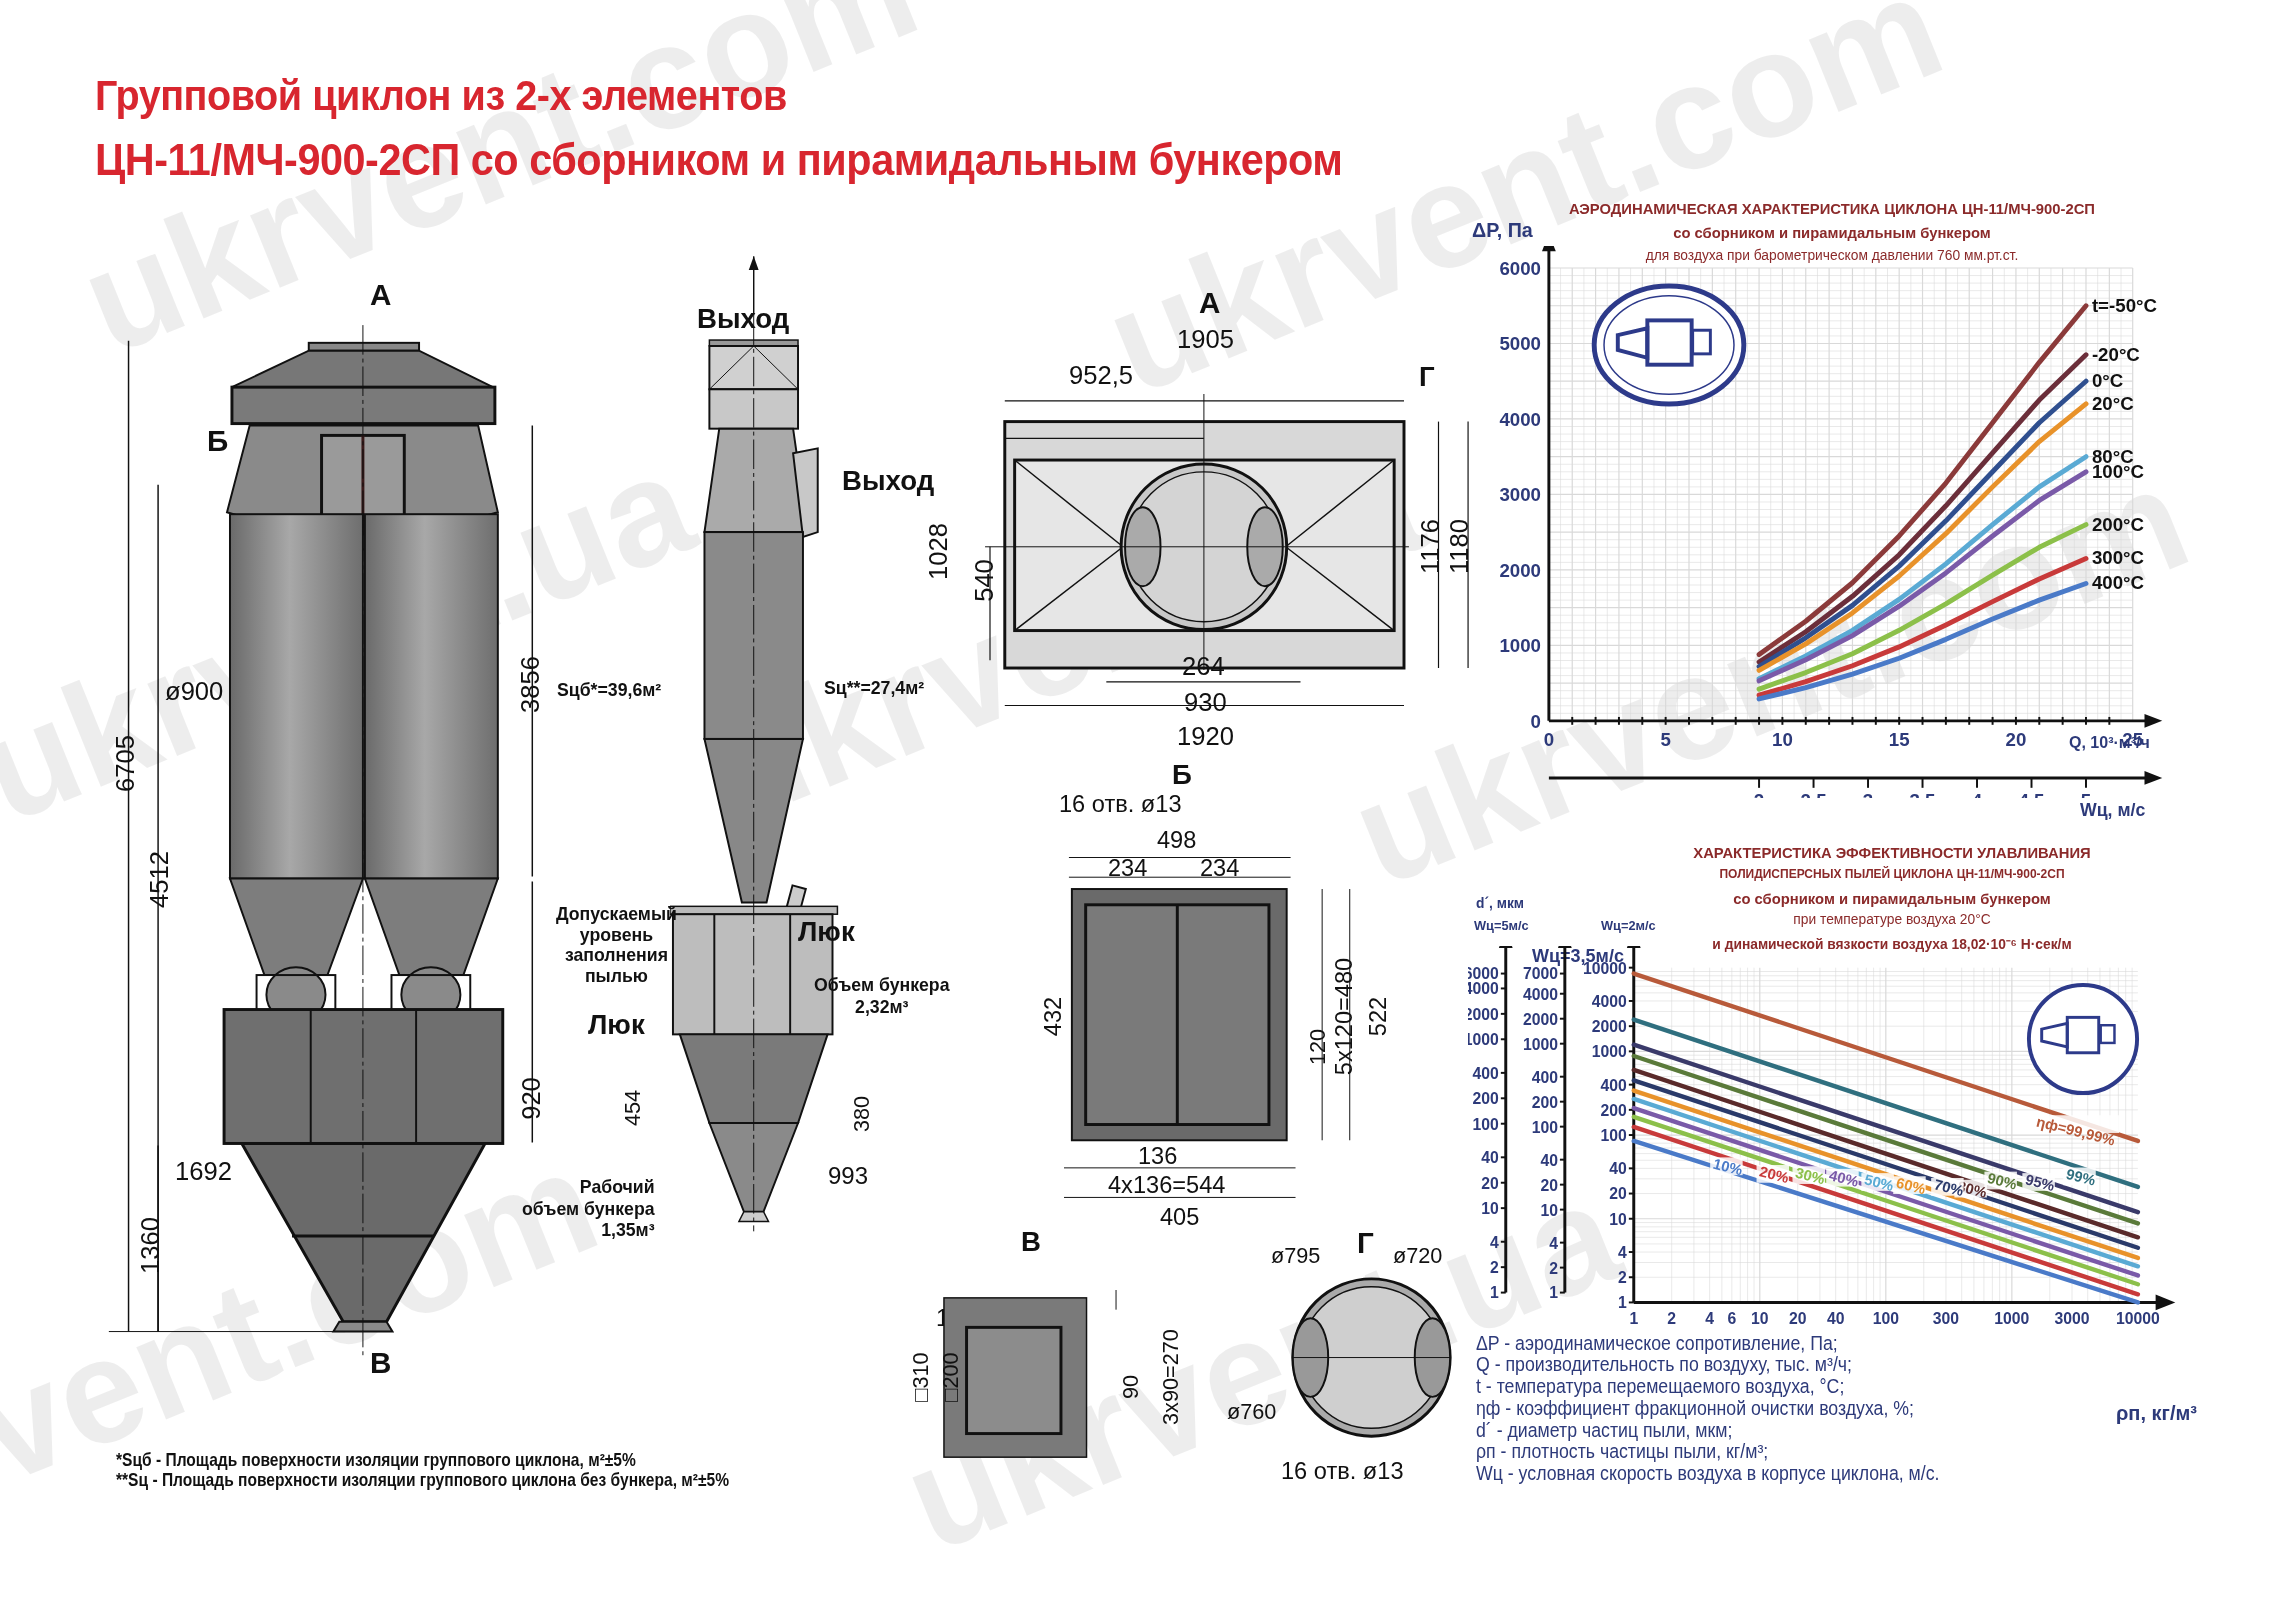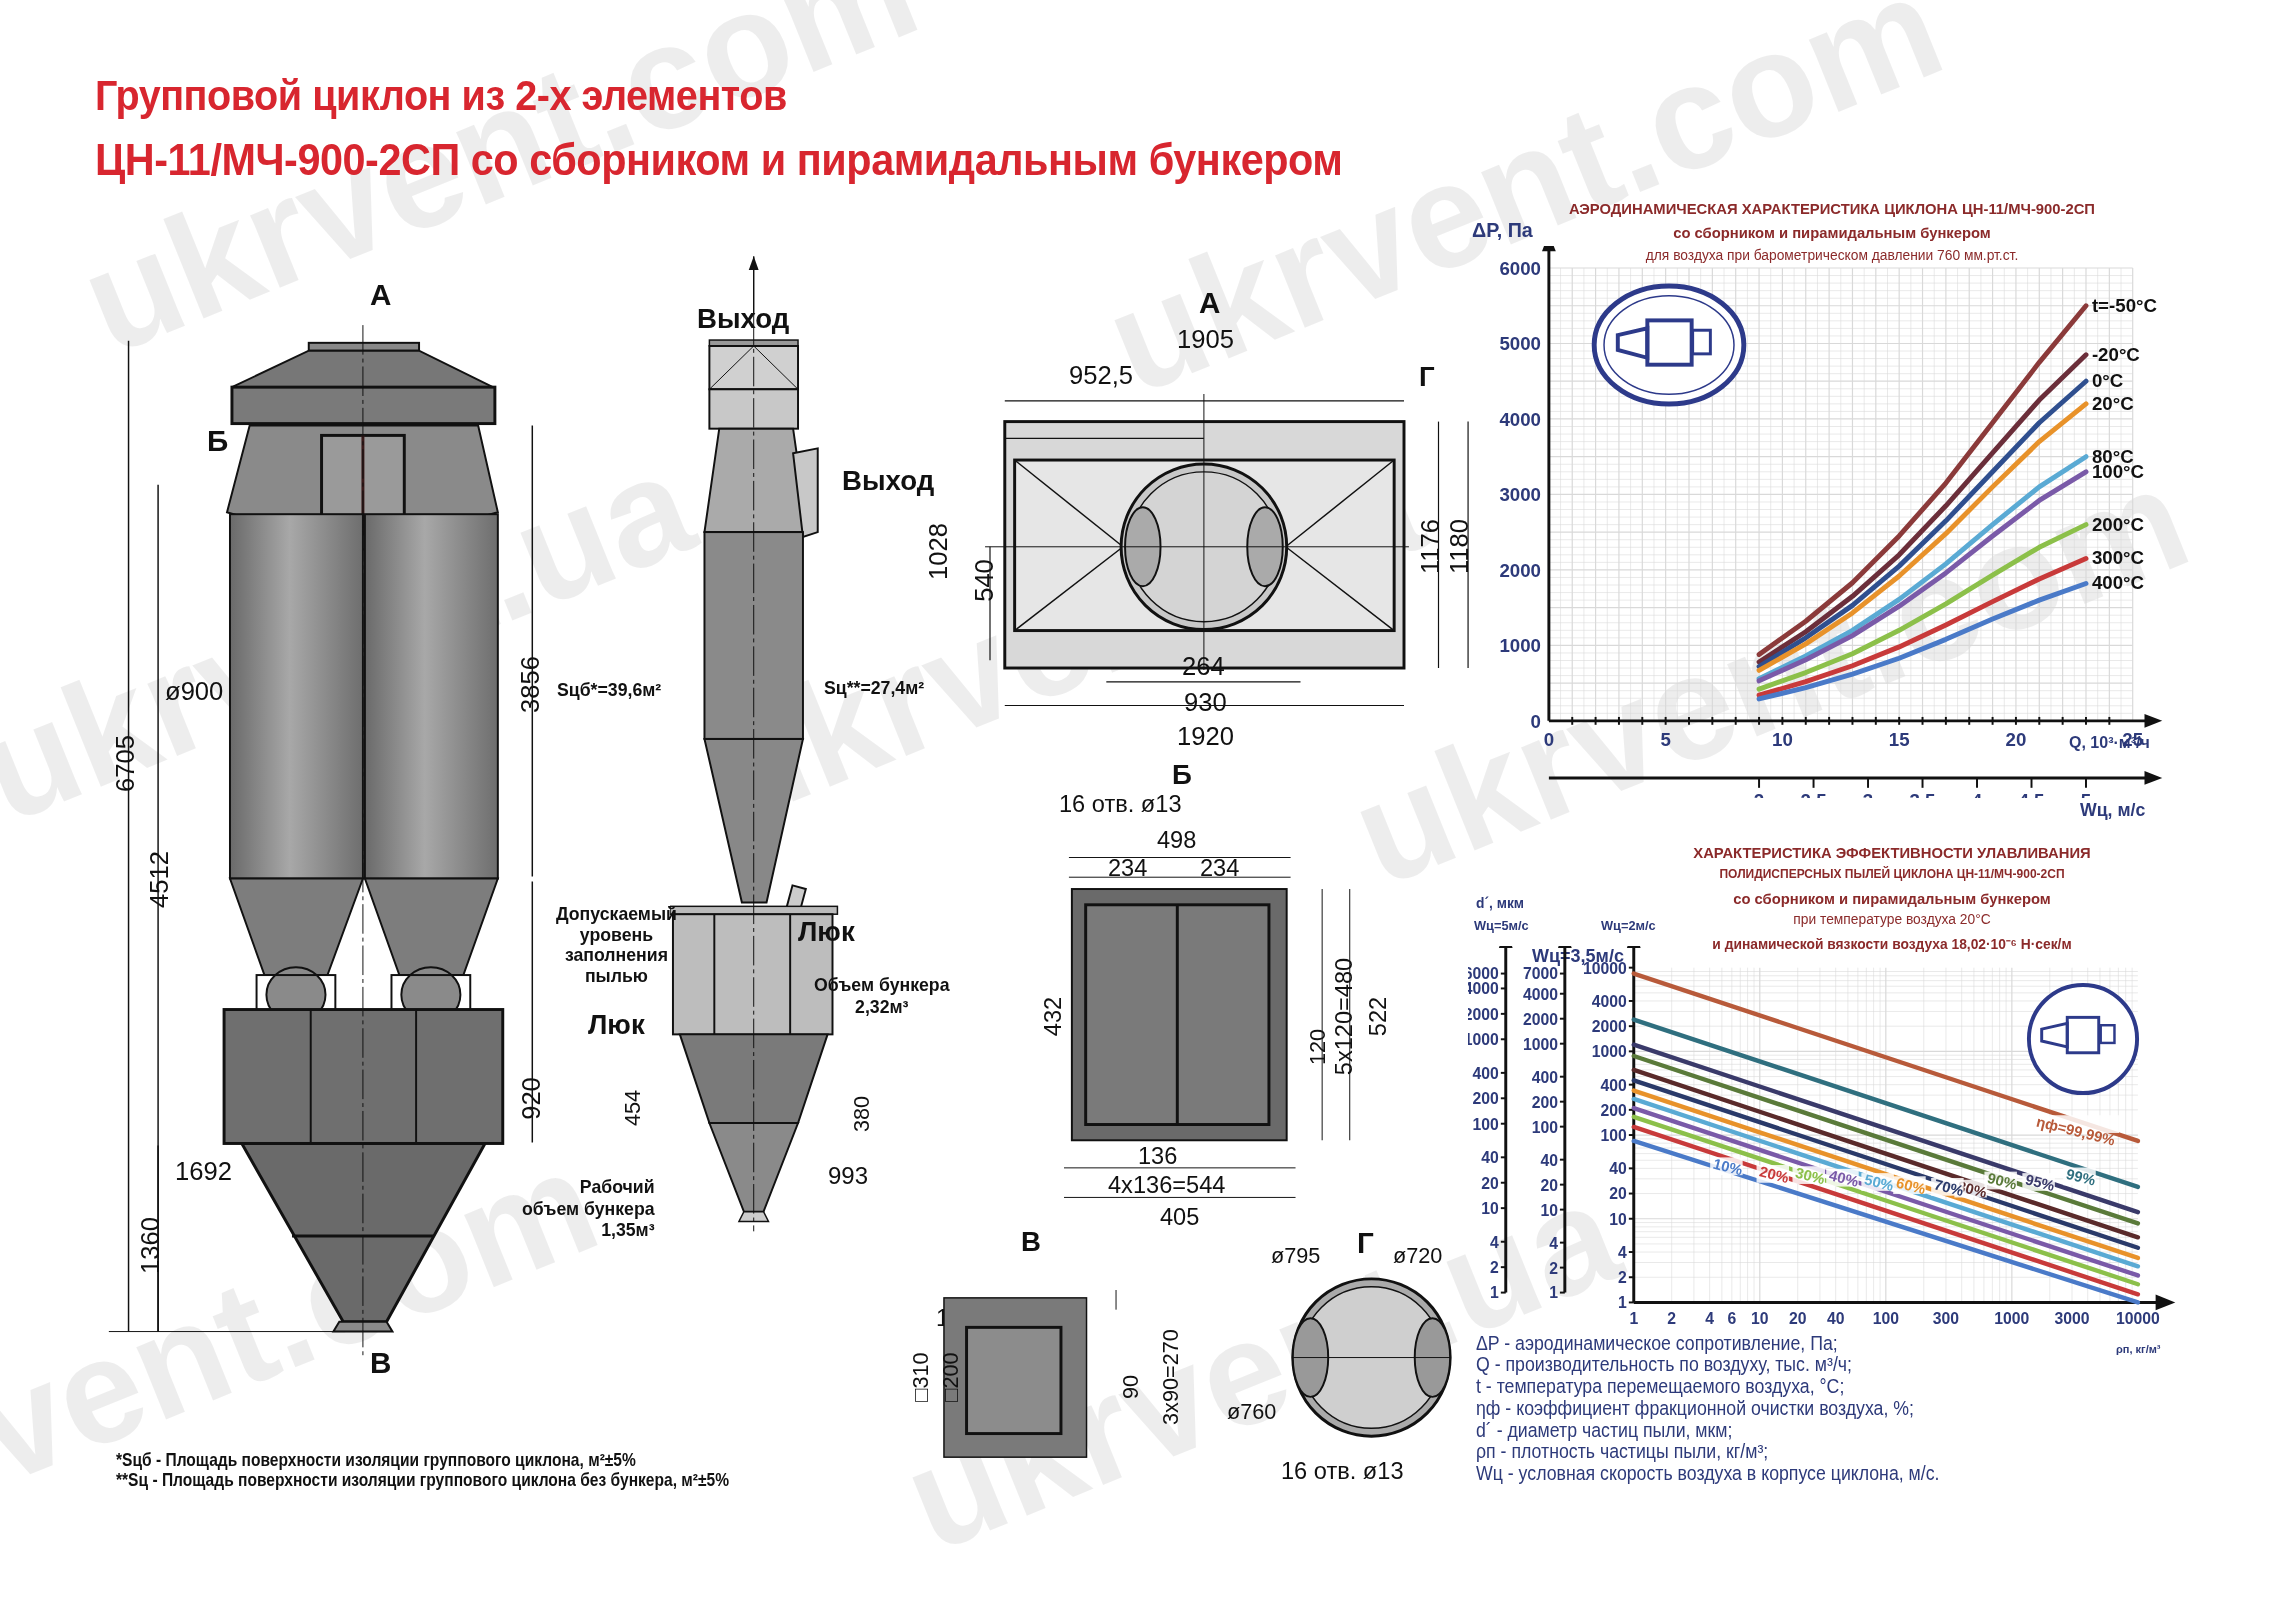--- a/index.html
+++ b/index.html
@@ -634,21 +634,21 @@
     <text x="401.1486214769725" y="246.68204445451352" font-size="15" font-weight="bold" fill="#5aaad4" transform="rotate(14 421.1486214769725 244.68204445451352)" font-family="Liberation Sans, sans-serif">50%</text>
     <rect x="363.4681605550104" y="226.33408004648606" width="33" height="18" fill="#fff" opacity="0.85"></rect>
     <text x="365.4681605550104" y="242.33408004648606" font-size="15" font-weight="bold" fill="#7a5aa8" transform="rotate(14 385.4681605550104 240.33408004648606)" font-family="Liberation Sans, sans-serif">40%</text>
     <rect x="329.2145618123504" y="223.69617017858872" width="33" height="18" fill="#fff" opacity="0.85"></rect>
     <text x="331.2145618123504" y="239.69617017858872" font-size="15" font-weight="bold" fill="#8cc04a" transform="rotate(14 351.2145618123504 237.69617017858872)" font-family="Liberation Sans, sans-serif">30%</text>
     <rect x="292.7043885668145" y="222.4446933488287" width="33" height="18" fill="#fff" opacity="0.85"></rect>
     <text x="294.7043885668145" y="238.4446933488287" font-size="15" font-weight="bold" fill="#c83a3a" transform="rotate(14 314.7043885668145 236.4446933488287)" font-family="Liberation Sans, sans-serif">20%</text>
     <rect x="245.6033600491064" y="214.70285345430543" width="33" height="18" fill="#fff" opacity="0.85"></rect>
     <text x="247.6033600491064" y="230.70285345430543" font-size="15" font-weight="bold" fill="#4a7ac8" transform="rotate(14 267.6033600491064 228.70285345430543)" font-family="Liberation Sans, sans-serif">10%</text>
   </svg>
-<div class="axis-lbl" style="left:2116px;top:1343px;font-size:11px">ρп, кг/м³</div>
+<div class="axis-lbl" style="left:2116px;top:1402px;font-size:20px">ρп, кг/м³</div>
 
 <svg class="abs" style="left:2024px;top:980px" width="118" height="118" viewBox="0 0 120 120">
   <ellipse cx="60" cy="60" rx="55" ry="55" fill="#fff" stroke="#2d3a8a" stroke-width="4"></ellipse>
   <rect x="44" y="38" width="32" height="36" fill="none" stroke="#2d3a8a" stroke-width="3"></rect>
   <polygon points="18,50 44,44 44,68 18,62" fill="none" stroke="#2d3a8a" stroke-width="3"></polygon>
   <rect x="78" y="46" width="14" height="18" fill="none" stroke="#2d3a8a" stroke-width="2.5"></rect>
 </svg>
 
 <div class="legend-line" style="top:1332px">ΔP - аэродинамическое сопротивление, Па;</div>
 <div class="legend-line" style="top:1353px">Q - производительность по воздуху, тыс. м³/ч;</div>

